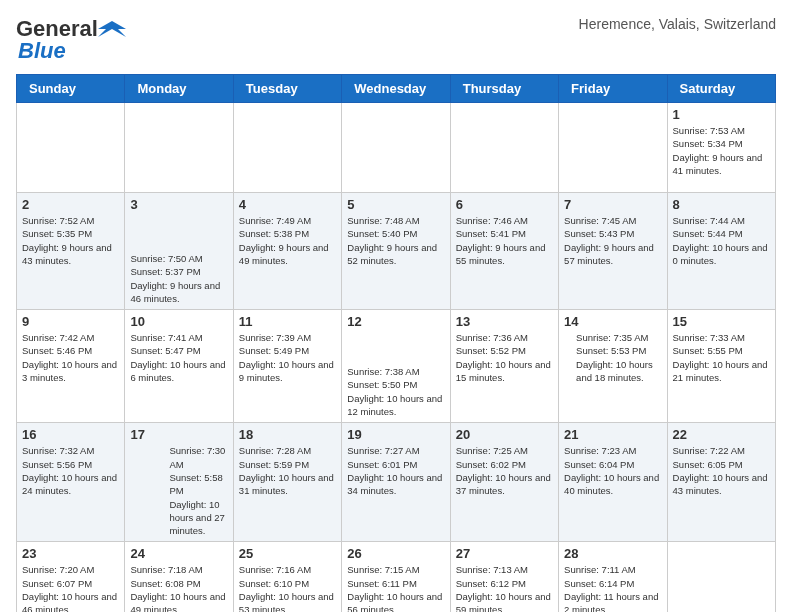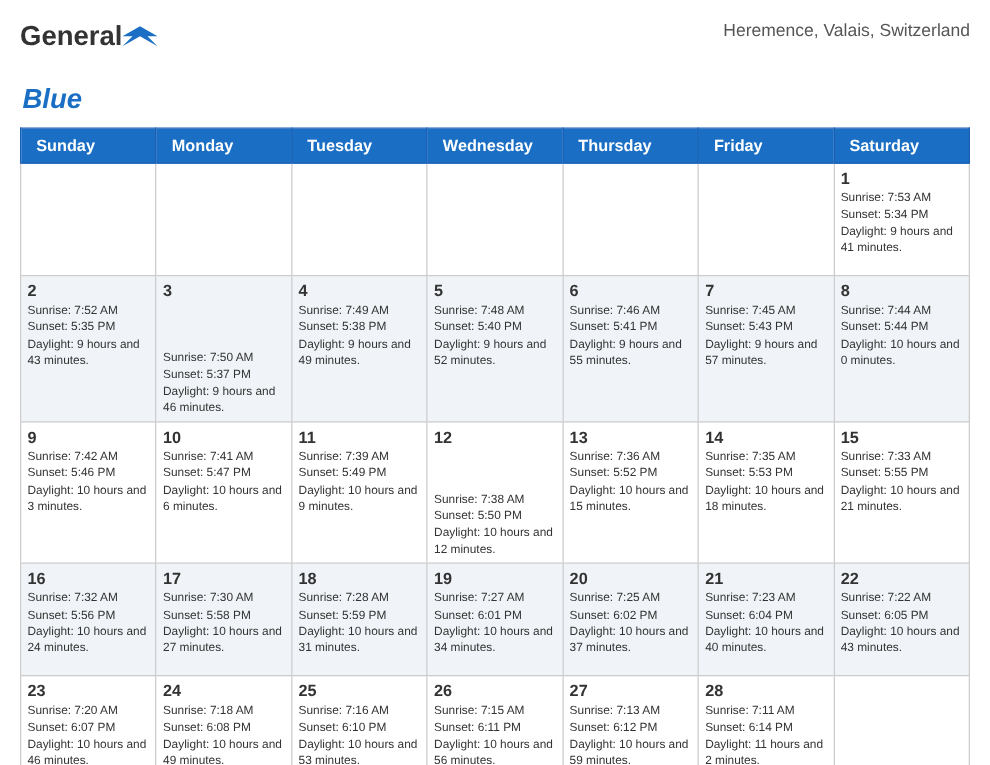--- a/index.html
+++ b/index.html
@@ -13,21 +13,20 @@
     .header {
       display: flex;
       justify-content: space-between;
       align-items: flex-start;
       margin-bottom: 10px;
     }
     .logo {
       display: flex;
       flex-direction: column;
       align-items: flex-start;
-      gap: 28px;
     }
     .logo-line {
       display: flex;
       align-items: center;
     }
     .title-section {
       text-align: right;
     }
     .month-title {
       font-size: 36px;
@@ -197,41 +196,41 @@
 Daylight: 10 hours and 12 minutes.</div>
         </td>
         <td>
           <span class="day-num">13</span>
           <div class="day-info" style="white-space: pre-line;">Sunrise: 7:36 AM
 Sunset: 5:52 PM
 Daylight: 10 hours and 15 minutes.</div>
         </td>
         <td>
           <span class="day-num">14</span>
-          <div class="day-info" style="white-space: pre-line;">Sunrise: 7:35 AM
+          <div class="day-info" style="white-space: pre-line; margin-left: 12px;">Sunrise: 7:35 AM
 Sunset: 5:53 PM
 Daylight: 10 hours and 18 minutes.</div>
         </td>
         <td>
           <span class="day-num">15</span>
           <div class="day-info" style="white-space: pre-line;">Sunrise: 7:33 AM
 Sunset: 5:55 PM
 Daylight: 10 hours and 21 minutes.</div>
         </td>
       </tr>
       <tr class="row-shaded">
         <td>
           <span class="day-num">16</span>
           <div class="day-info" style="white-space: pre-line;">Sunrise: 7:32 AM
 Sunset: 5:56 PM
 Daylight: 10 hours and 24 minutes.</div>
         </td>
         <td>
           <span class="day-num">17</span>
-          <div class="day-info" style="white-space: pre-line;">Sunrise: 7:30 AM
+          <div class="day-info" style="white-space: pre-line; margin-left: 39px;">Sunrise: 7:30 AM
 Sunset: 5:58 PM
 Daylight: 10 hours and 27 minutes.</div>
         </td>
         <td>
           <span class="day-num">18</span>
           <div class="day-info" style="white-space: pre-line;">Sunrise: 7:28 AM
 Sunset: 5:59 PM
 Daylight: 10 hours and 31 minutes.</div>
         </td>
         <td>

